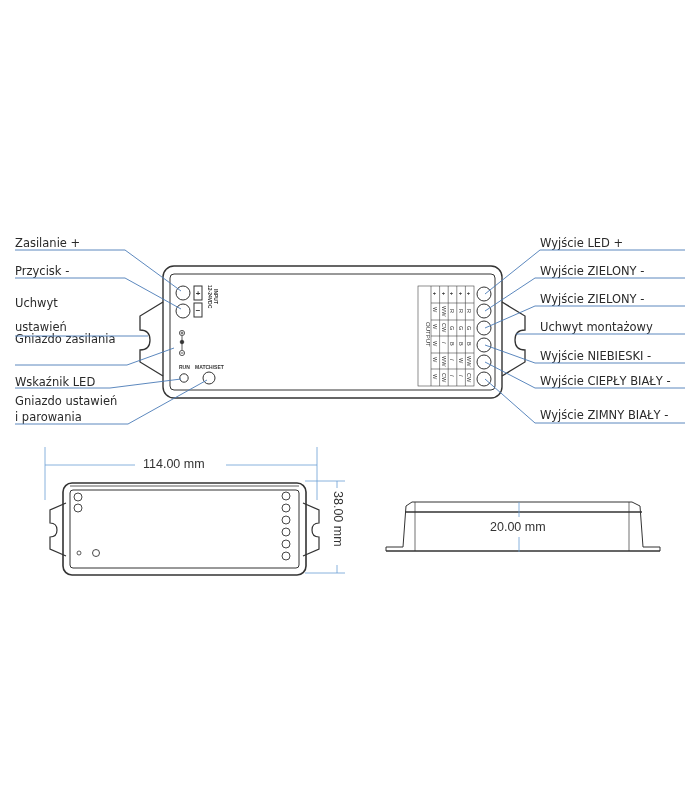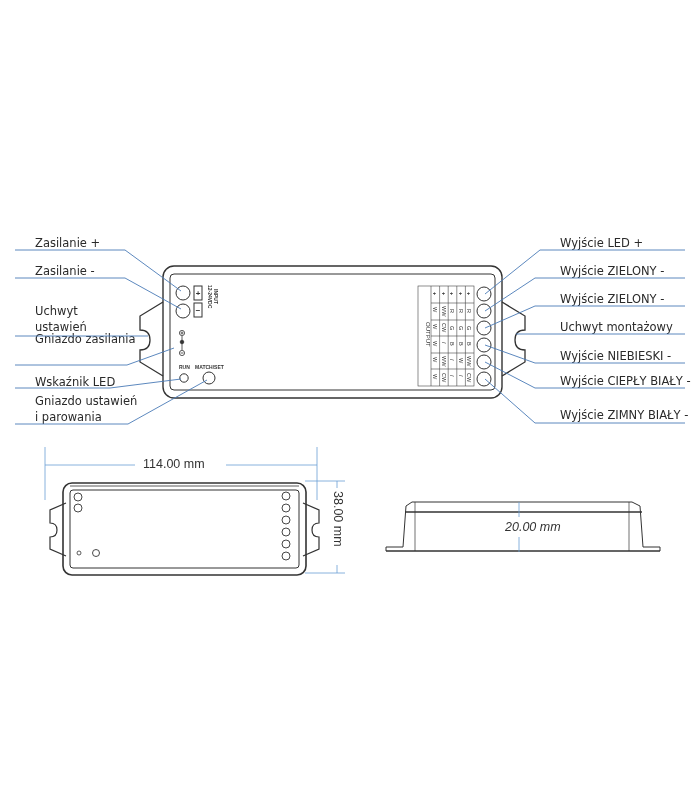--- a/index.html
+++ b/index.html
@@ -1,33 +1,33 @@
 <!DOCTYPE html>
 <html><head>
 <meta charset="utf-8">
 <style>
   html, body { margin: 0; padding: 0; background: #ffffff; }
   body { width: 700px; height: 800px; position: relative; overflow: hidden;
          font-family: "DejaVu Sans", sans-serif; color: #222; }
-  .lbl { position: absolute; font-size: 11.5px; color: #2a2a2a; white-space: nowrap; letter-spacing: 0; margin-left: 20px; }
+  .lbl { position: absolute; font-size: 11.5px; color: #2a2a2a; white-space: nowrap; letter-spacing: 0; }
   .lbl-left { left: 15px; }
   .lbl-right { left: 540px; }
   svg { position: absolute; left: 0; top: 0; }
   .dim { position: absolute; font-size: 12.5px; color: #333; font-family: "Liberation Sans", sans-serif; white-space: nowrap; }
   .dim-vert { transform: rotate(90deg); transform-origin: left top; }
   .tiny { font-family: "Liberation Sans", sans-serif; font-size: 5px; font-weight: bold; fill: #333; }
   .cell { font-family: "Liberation Sans", sans-serif; font-size: 5.5px; fill: #333; }
 </style>
 </head>
 <body>
 
 <div>
   <div class="lbl lbl-left" style="top:236px">Zasilanie +</div>
-  <div class="lbl lbl-left" style="top:264px">Zasilanie -</div>
-  <div class="lbl lbl-left" style="top:304px">Uchwyt</div>
+  <div class="lbl lbl-left" style="top:264px">Przycisk -</div>
+  <div class="lbl lbl-left" style="top:296px">Uchwyt</div>
   <div class="lbl lbl-left" style="top:320px">ustawień</div>
   <div class="lbl lbl-left" style="top:332px">Gniazdo zasilania</div>
   <div class="lbl lbl-left" style="top:375px">Wskaźnik LED</div>
   <div class="lbl lbl-left" style="top:394px">Gniazdo ustawień</div>
   <div class="lbl lbl-left" style="top:410px">i parowania</div>
 </div>
 
 <div>
   <div class="lbl lbl-right" style="top:236px">Wyjście LED +</div>
   <div class="lbl lbl-right" style="top:264px">Wyjście ZIELONY -</div>
@@ -199,13 +199,13 @@
     <line x1="386" y1="551" x2="660" y2="551" stroke-width="1"></line>
   </g>
   <g stroke="#6a9fd4" stroke-width="0.8">
     <line x1="519" y1="502" x2="519" y2="517"></line>
     <line x1="519" y1="537" x2="519" y2="552"></line>
   </g>
 </svg>
 
 <div class="dim" style="left:143px; top:457px;">114.00 mm</div>
 <div class="dim dim-vert" style="left:345px; top:491px;">38.00 mm</div>
-<div class="dim" style="left:505px; top:520px;font-style:italic;">20.00 mm</div>
+<div class="dim" style="left:490px; top:520px;">20.00 mm</div>
 
 </body></html>

